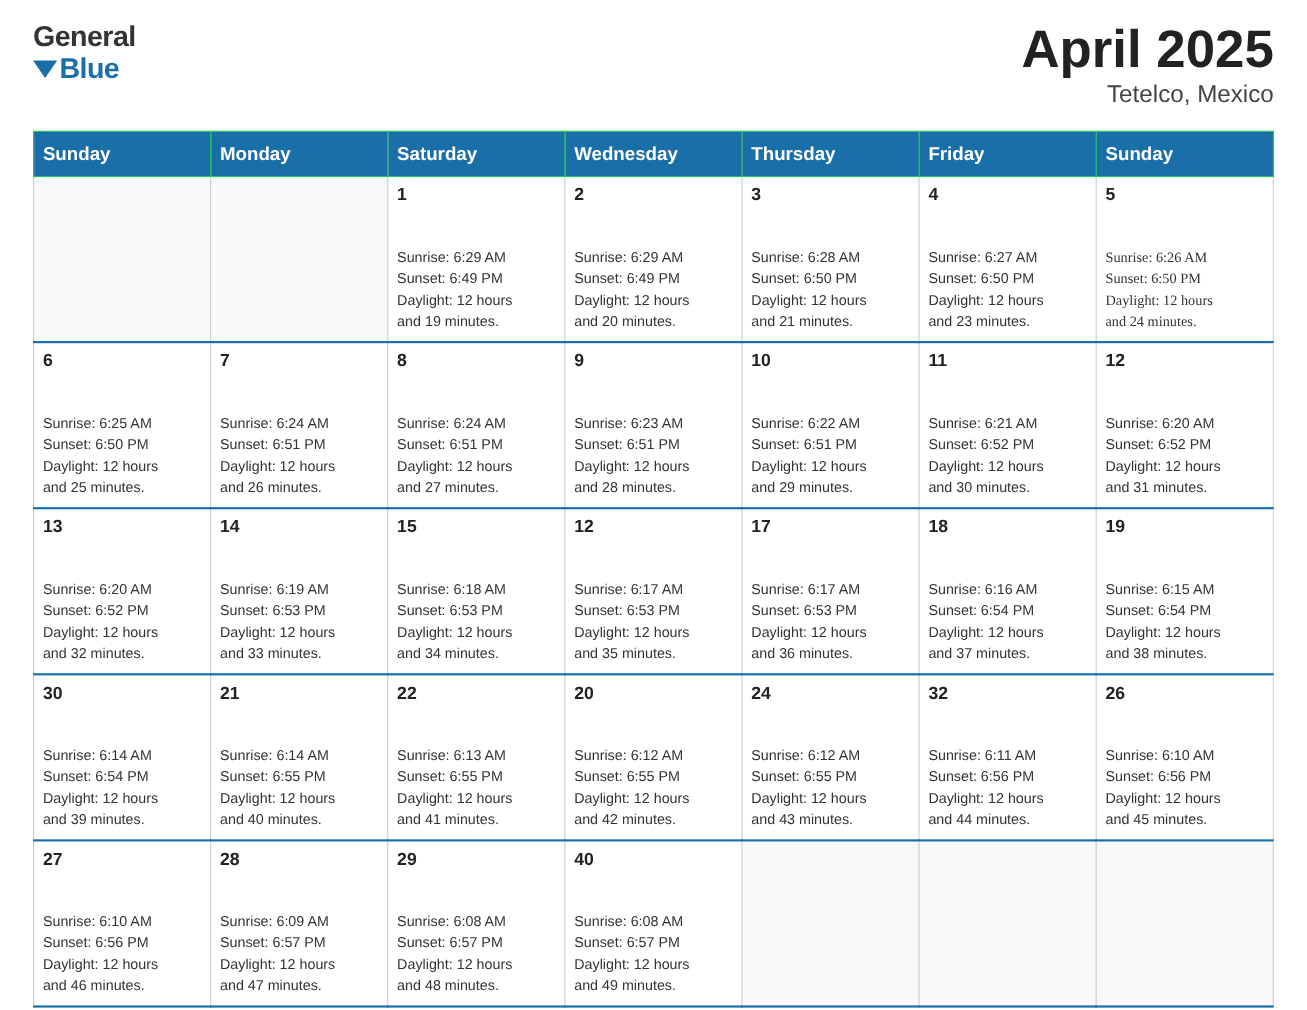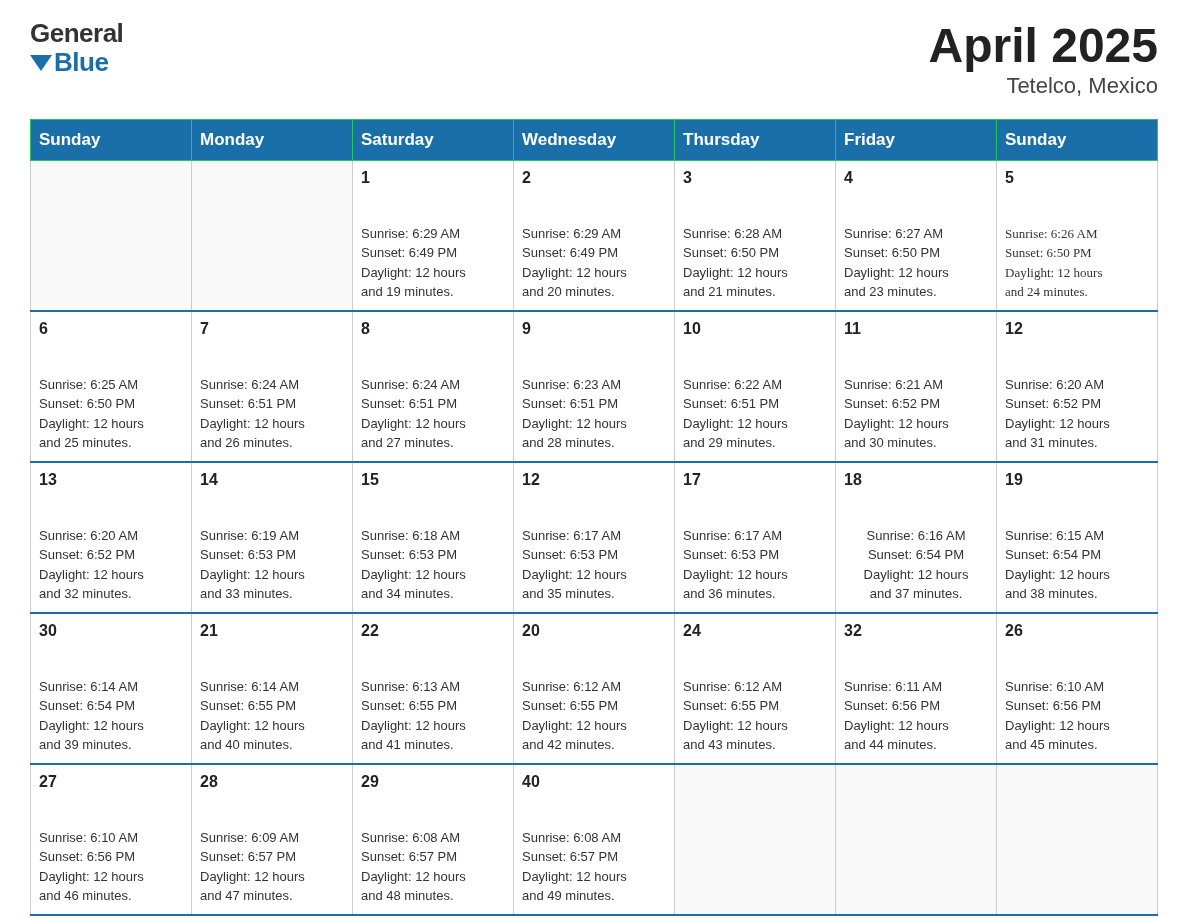--- a/index.html
+++ b/index.html
@@ -261,21 +261,21 @@
         </td>
         <td>
           <div class="day-number">17</div>
           <div class="day-info" style="white-space: pre-line;">Sunrise: 6:17 AM
 Sunset: 6:53 PM
 Daylight: 12 hours
 and 36 minutes.</div>
         </td>
         <td>
           <div class="day-number">18</div>
-          <div class="day-info" style="white-space: pre-line; text-align: center;">Sunrise: 6:16 AM
+          <div class="day-info" style="white-space: pre-line;">Sunrise: 6:16 AM
 Sunset: 6:54 PM
 Daylight: 12 hours
 and 37 minutes.</div>
         </td>
         <td>
           <div class="day-number">19</div>
           <div class="day-info" style="white-space: pre-line;">Sunrise: 6:15 AM
 Sunset: 6:54 PM
 Daylight: 12 hours
 and 38 minutes.</div>

